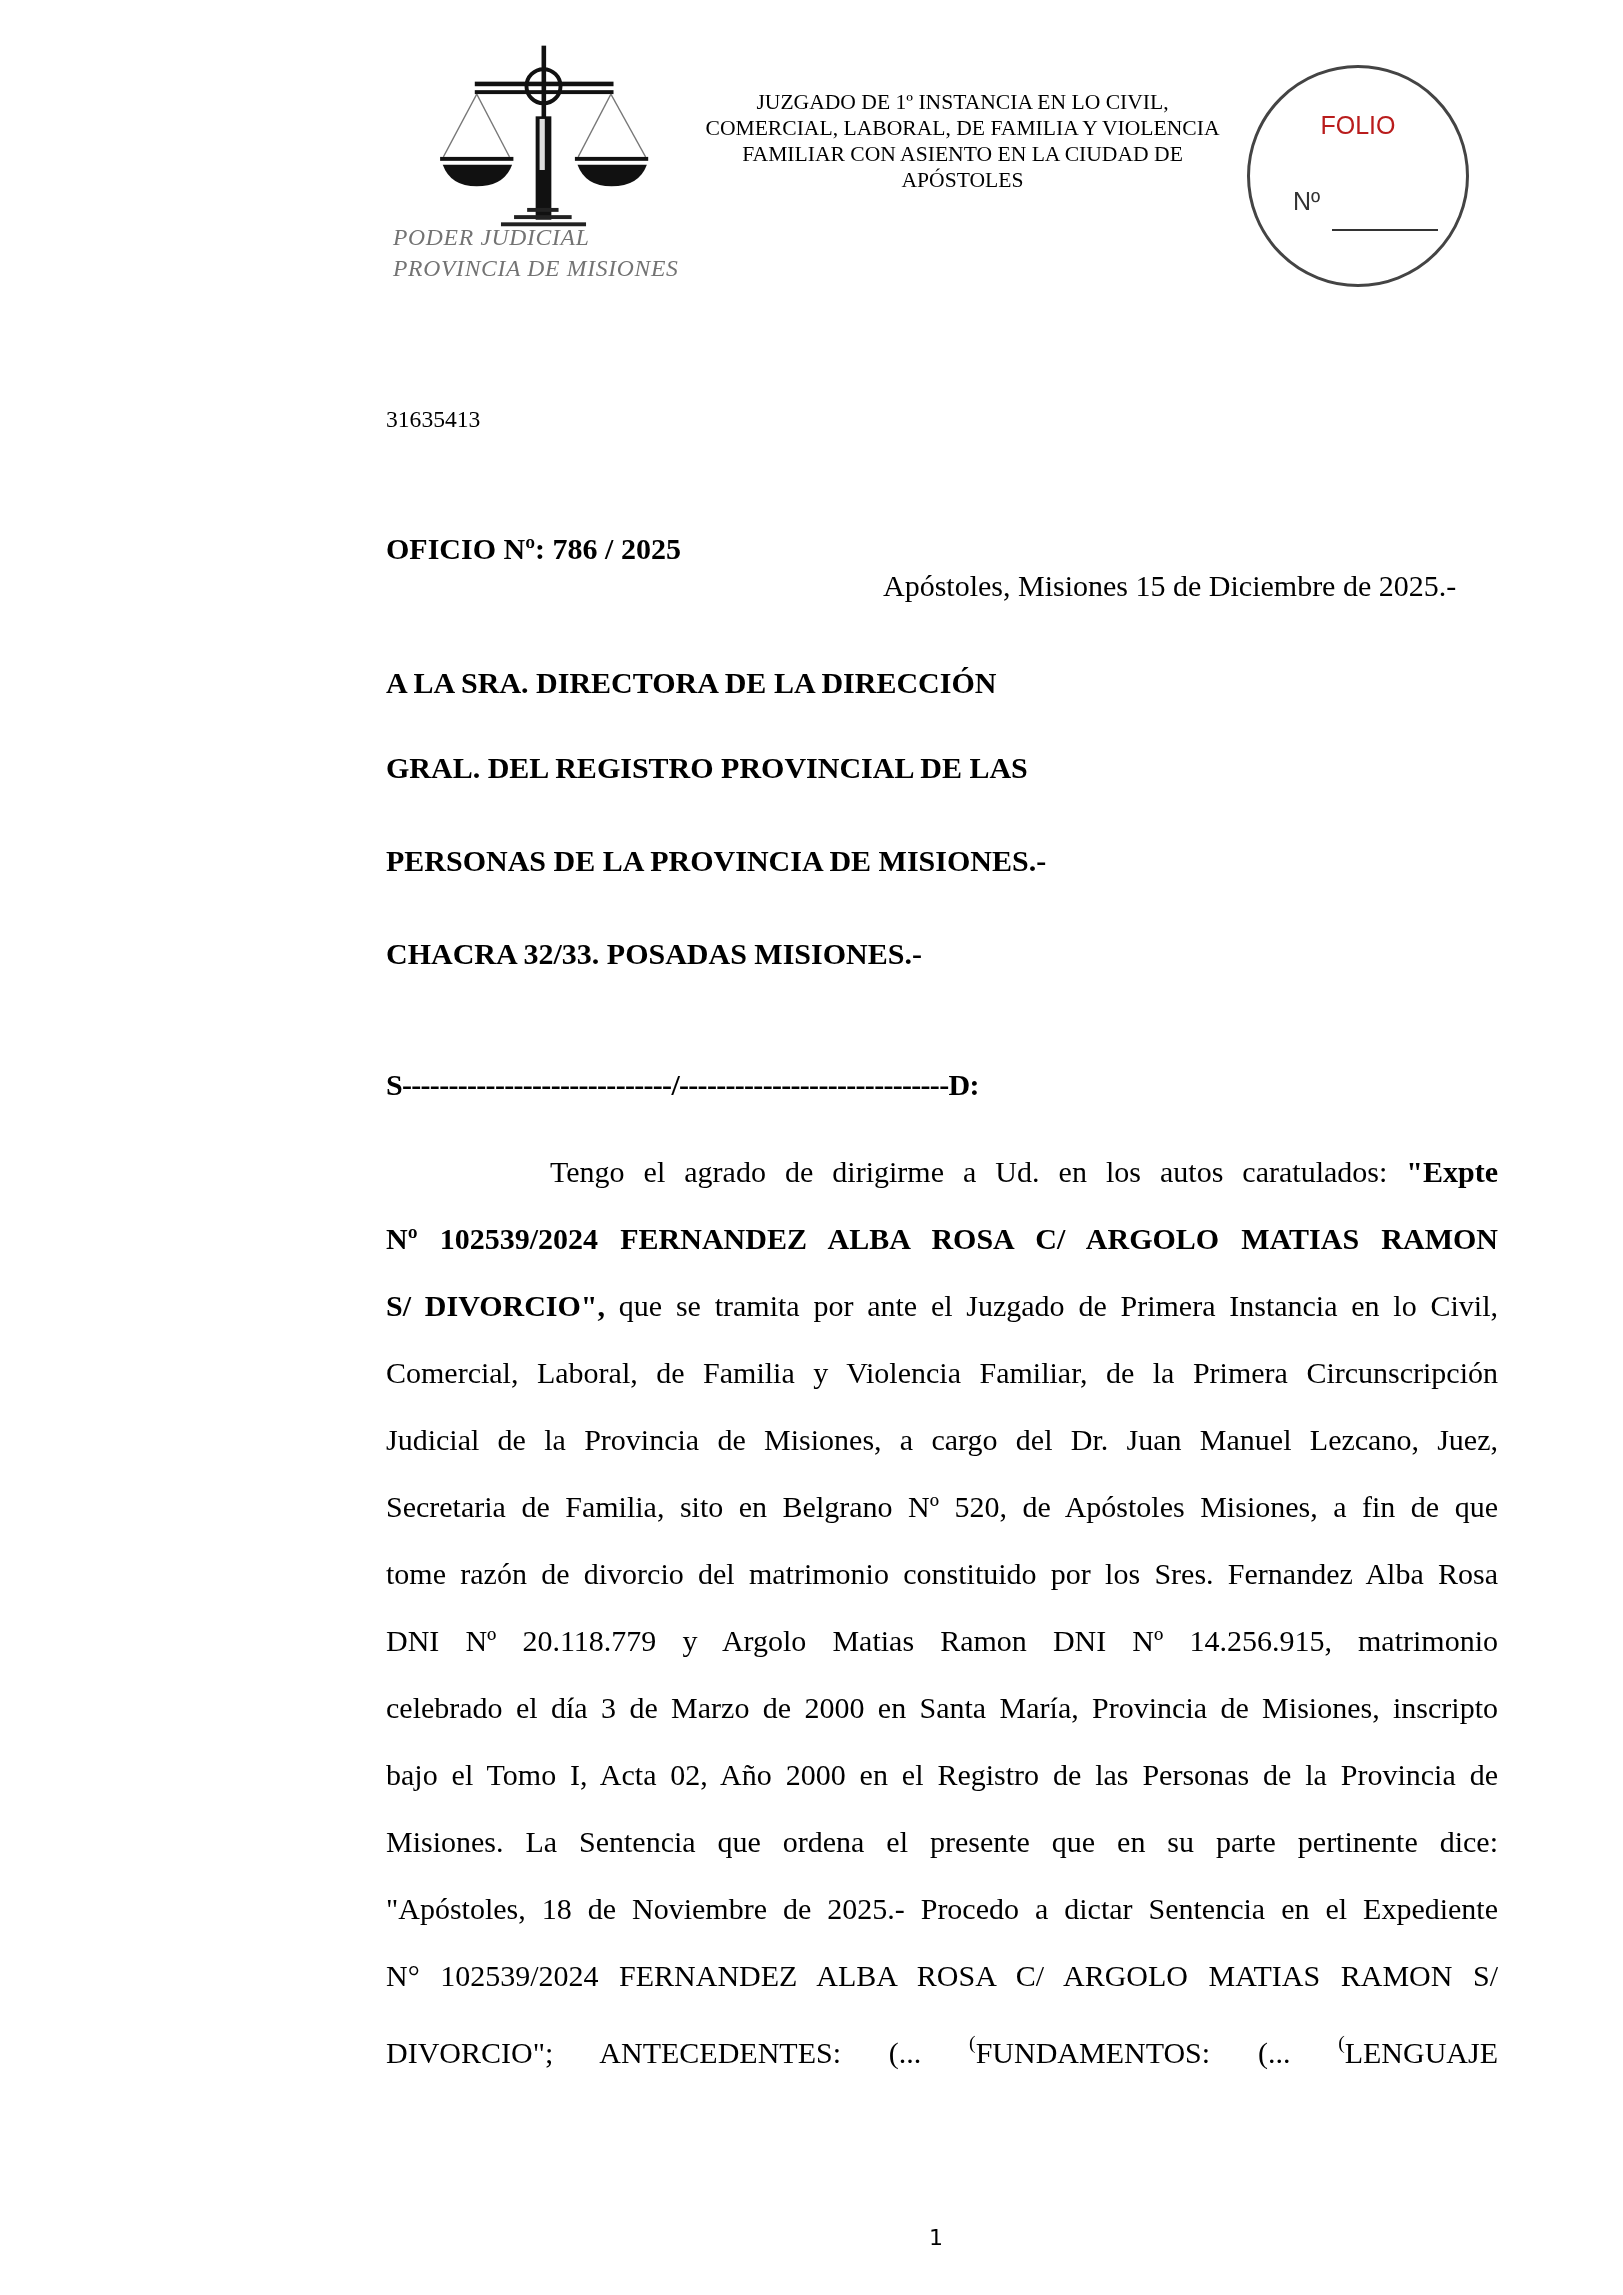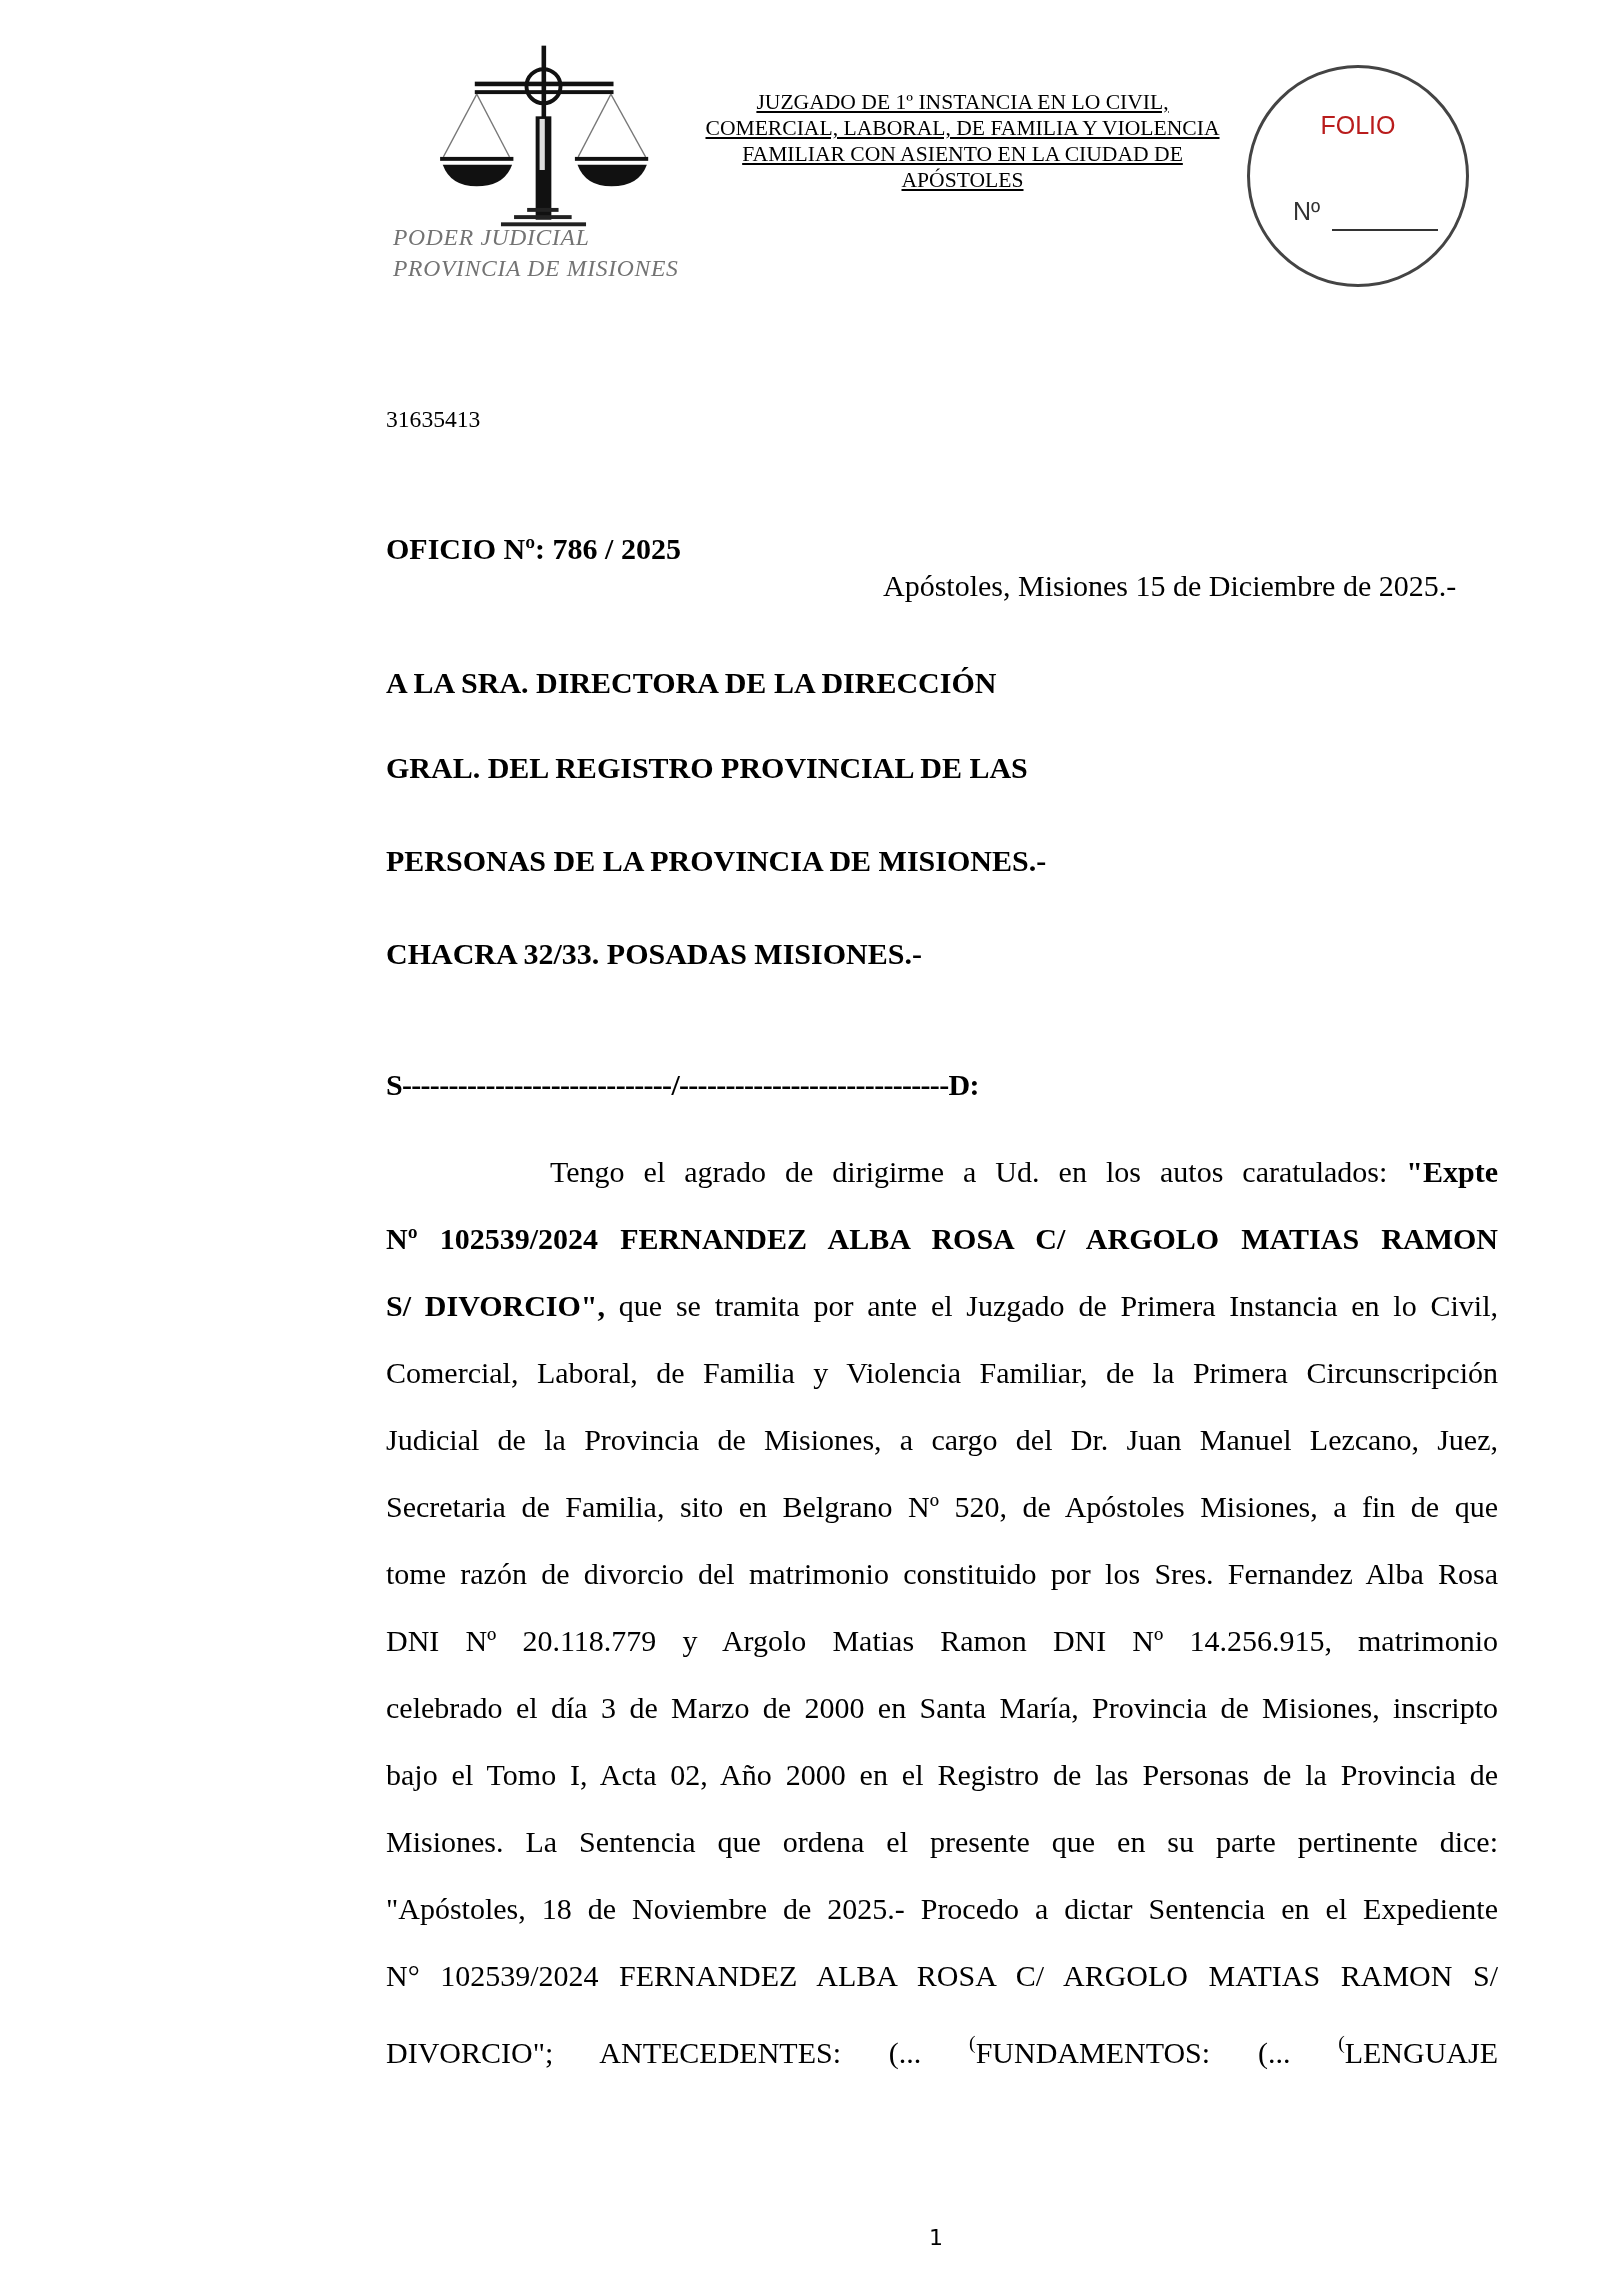--- a/index.html
+++ b/index.html
@@ -9,29 +9,29 @@
 
     
     .logo { left: 393px; top: 39px; width: 301px; height: 255px; }
     .logo svg { position: absolute; left: 0; top: 0; }
     .logo-text { position: absolute; left: 0; width: 301px; 
                  font-family: "Liberation Serif", serif; color: #737373; letter-spacing: 0.7px; font-style: italic; }
     .logo-t1 { top: 185px; font-size: 23.6px; }
     .logo-t2 { top: 216px; font-size: 23.6px; }
 
     .court { left: 681px; top: 89px; width: 563px; text-align: center;
-             font-size: 21.6px; line-height: 26px; text-decoration: underline; }
+             font-size: 21.6px; line-height: 26px; }
     .court div { white-space: nowrap; }
 
     .folio { left: 1247px; top: 65px; width: 222px; height: 222px; }
     .folio-circle { position: absolute; left: 0; top: 0; width: 222px; height: 222px;
                     border: 3.3px solid #444; border-radius: 50%; box-sizing: border-box; }
     .folio-label { position: absolute; top: 46px; left: 0; width: 222px; text-align: center;
                    font-family: "Liberation Sans", sans-serif; font-size: 25px; color: #b91c1c; }
-    .folio-no { position: absolute; top: 132px; left: 46px;
+    .folio-no { position: absolute; top: 122px; left: 46px;
                 font-family: "Liberation Sans", sans-serif; font-size: 25px; color: #333; }
     .folio-line { position: absolute; top: 164px; left: 85px; width: 106px; height: 2px; background: #333; }
 
     
     .ref { left: 386px; top: 406px; font-size: 23.6px; }
     .oficio { left: 386px; top: 489px; font-size: 30px; font-weight: bold; margin-top: 43px; }
     .date { left: 883px; top: 569px; font-size: 30px; white-space: nowrap; }
 
     .addr { left: 386px; font-size: 30px; font-weight: bold; white-space: nowrap; }
     .addr0 { top: 658px; margin-top: 8px; }

